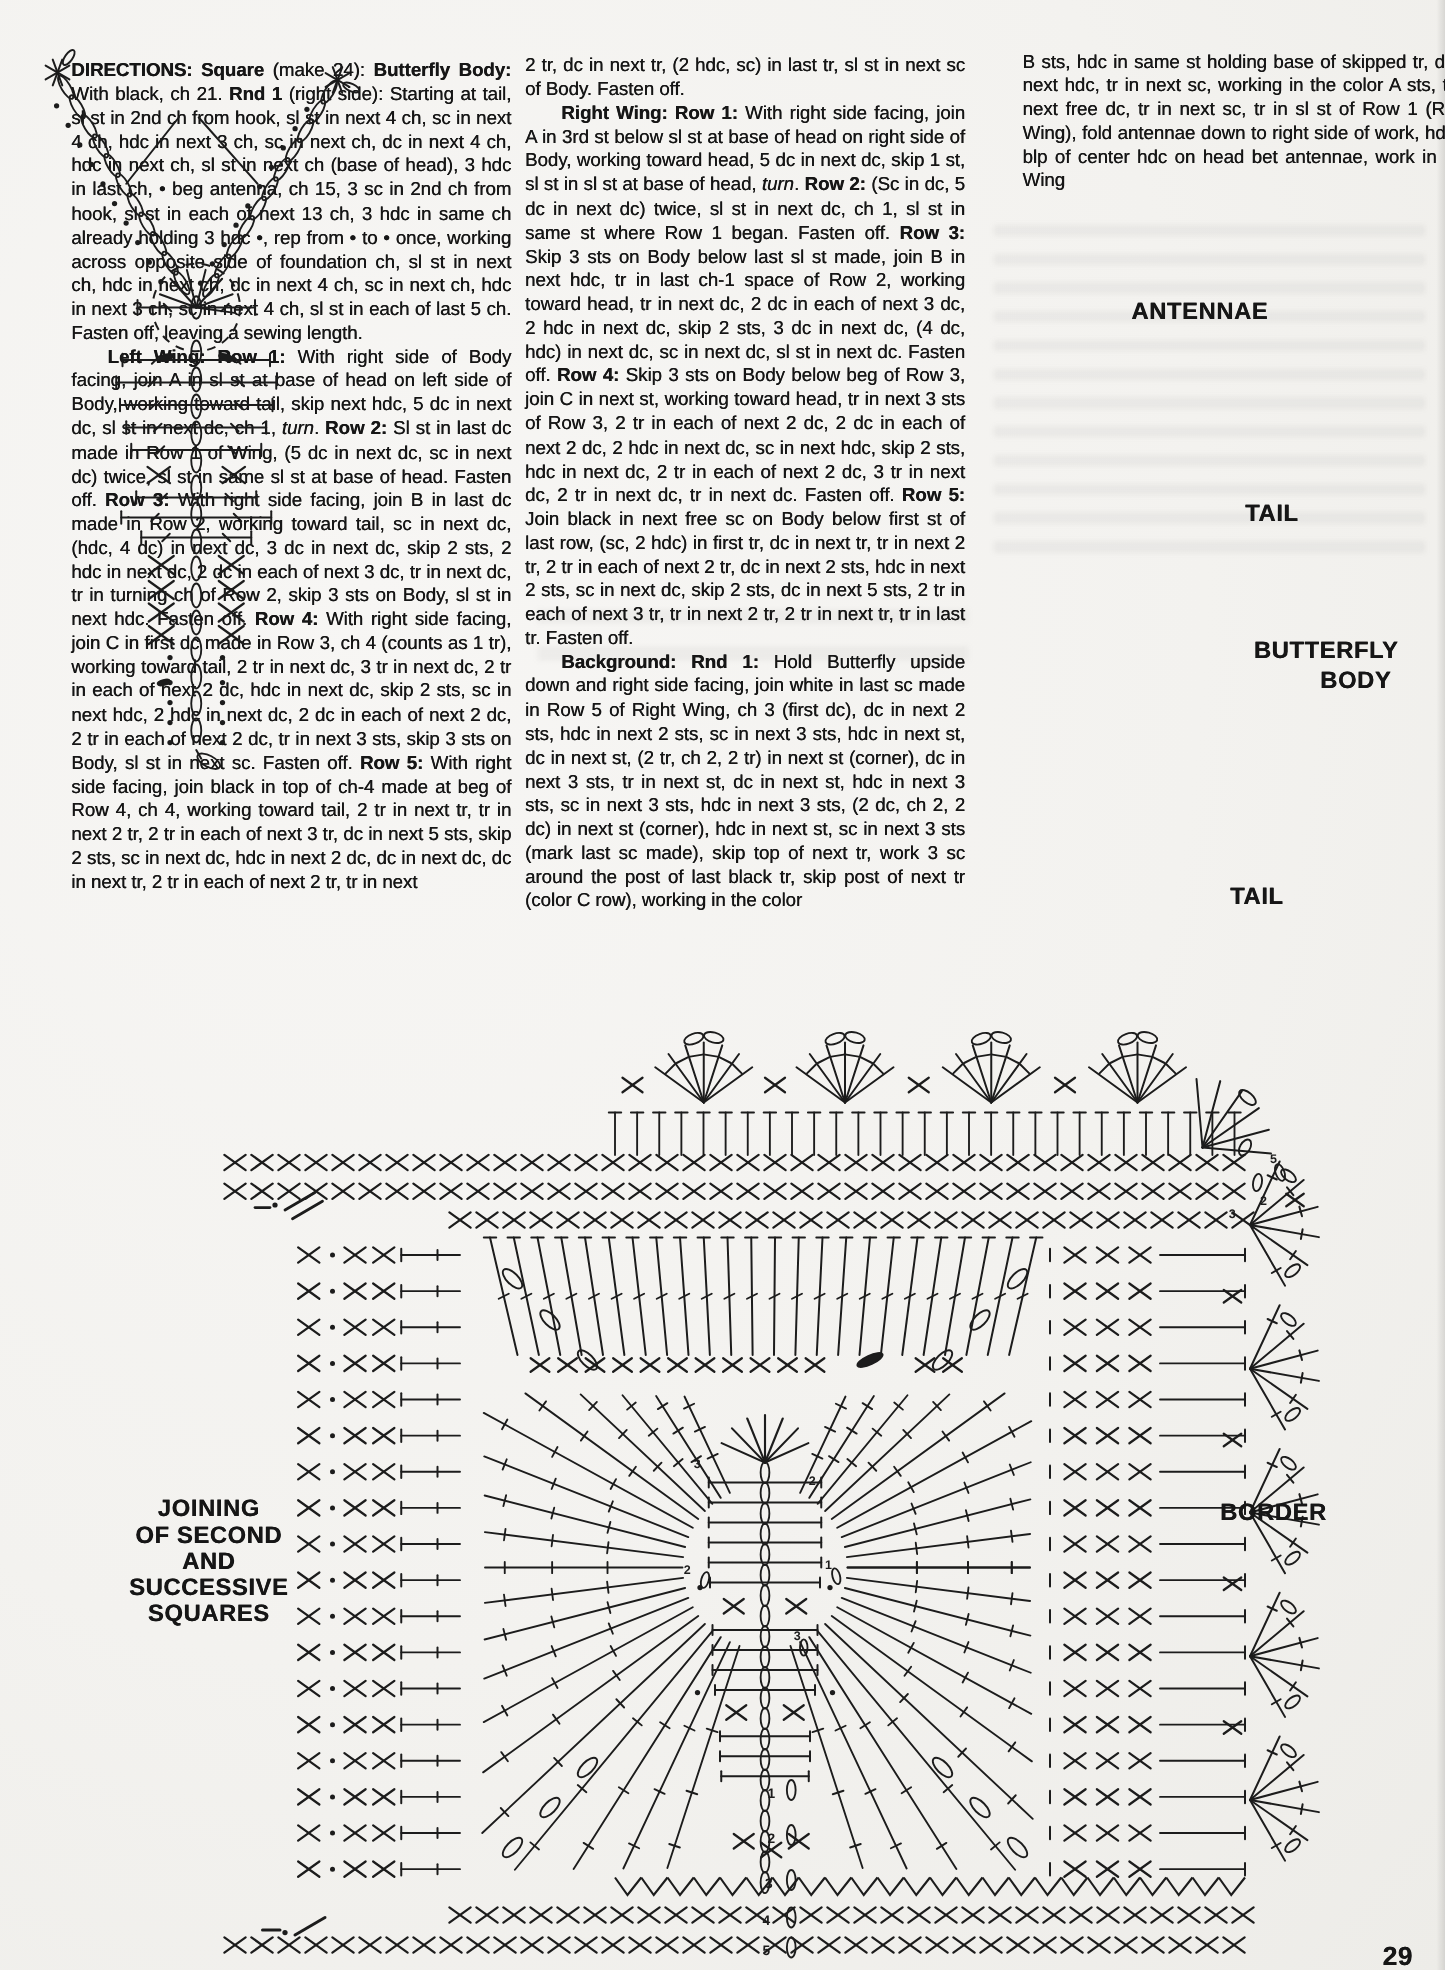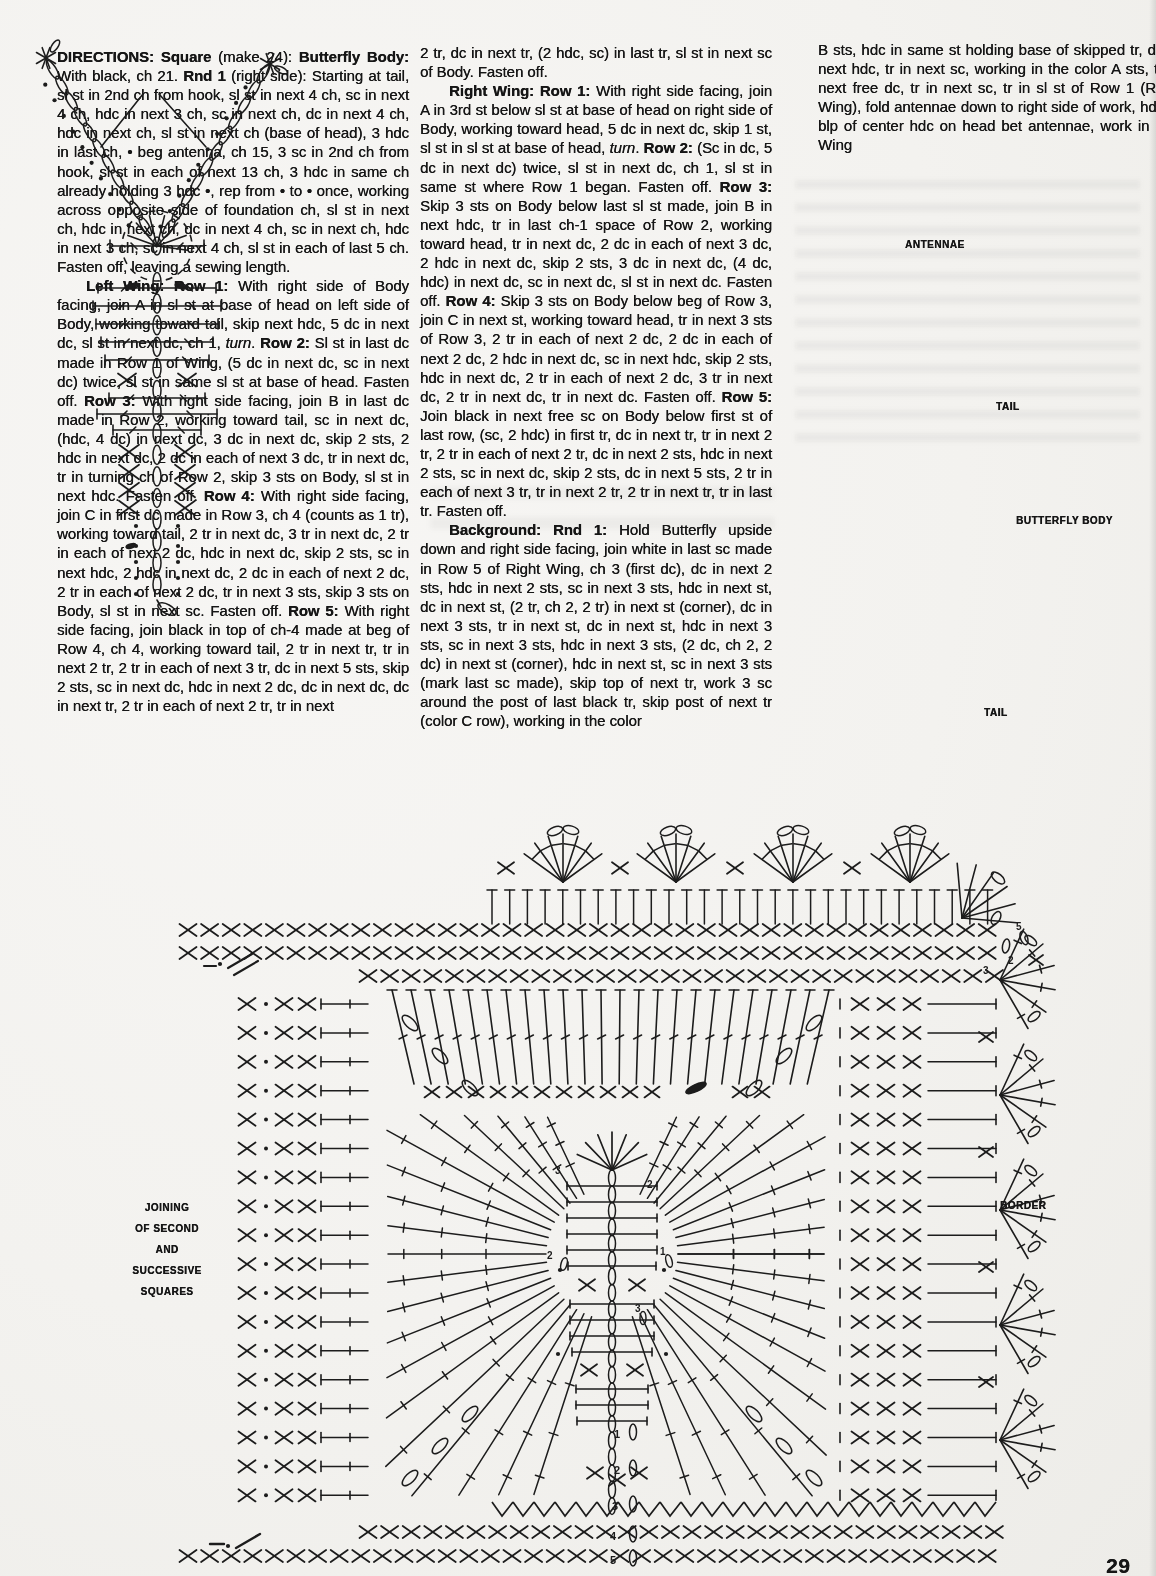--- a/index.html
+++ b/index.html
@@ -7,21 +7,21 @@
         background:radial-gradient(ellipse at 25% 30%, #f7f6f4 0%, #f3f2ef 55%, #edece8 100%);
         font-family:"Liberation Sans", sans-serif;color:#161616;}
   .col{position:absolute;text-align:justify;font-size:15px;line-height:19.1px;letter-spacing:-0.05px;}
   .col p{margin:0;text-shadow:0.25px 0 0 #161616;}
   .col p.ind{text-indent:29px;}
   .b{font-weight:bold;}
   .i{font-style:italic;}
   #col-left{left:57px;top:47px;width:352px;}
   #col-middle{left:420px;top:43px;width:352px;}
   #col-right{left:786px;top:40px;width:362px;margin-left:32px;}
-  .lbl{position:absolute;font-weight:bold;font-size:10px;letter-spacing:0.5px;text-shadow:0.3px 0 0 #161616;white-space:nowrap;}
+  .lbl{position:absolute;font-weight:bold;font-size:19px;letter-spacing:0.5px;text-shadow:0.3px 0 0 #161616;white-space:nowrap;}
   #body-label{width:110px;text-align:right;line-height:24px;white-space:normal;}
   #joining-label{width:158px;text-align:center;line-height:21px;white-space:normal;}
   #page-num{font-size:21px;margin-top:20px;}
   svg{position:absolute;}
   .ghost{position:absolute;pointer-events:none;filter:blur(2px);}
   #ghost1{left:795px;top:180px;width:345px;height:265px;
           background:repeating-linear-gradient(180deg, rgba(110,110,110,0.07) 0 9px, transparent 9px 23px);}
   #ghost2{left:430px;top:487px;width:345px;height:58px;
           background:repeating-linear-gradient(180deg, rgba(110,110,110,0.06) 0 12px, transparent 12px 30px);}
   #edge-shade{position:absolute;right:0;top:0;width:7px;height:100%;
@@ -1535,18 +1535,18 @@
       <text x="876" y="112" fill="#1c1c1c" font-size="10" font-weight="bold" font-family="&quot;Liberation Sans&quot;,sans-serif">5</text>
     </svg>
 
   <div id="joining-label" class="lbl" style="left:88px;top:1197px;">
     <div>JOINING</div>
     <div>OF SECOND</div>
     <div>AND</div>
     <div>SUCCESSIVE</div>
     <div>SQUARES</div>
   </div>
-  <div id="border-label" class="lbl" style="left:976px;top:1200px;margin-left:24px;">BORDER</div>
+  <div id="border-label" class="lbl" style="left:976px;top:1200px;">BORDER</div>
 
   <div id="page-num" class="lbl" style="left:1106px;top:1534px;">29</div>
 
   <div id="edge-shade"></div>
 </div>
 
 </body></html>

